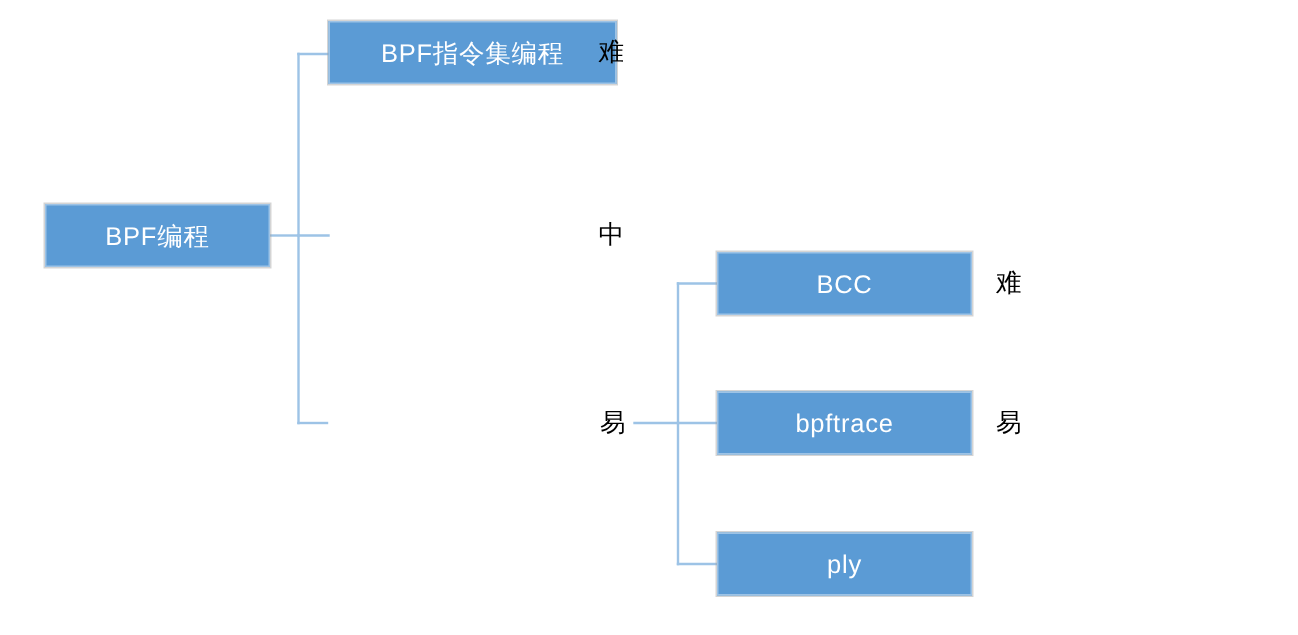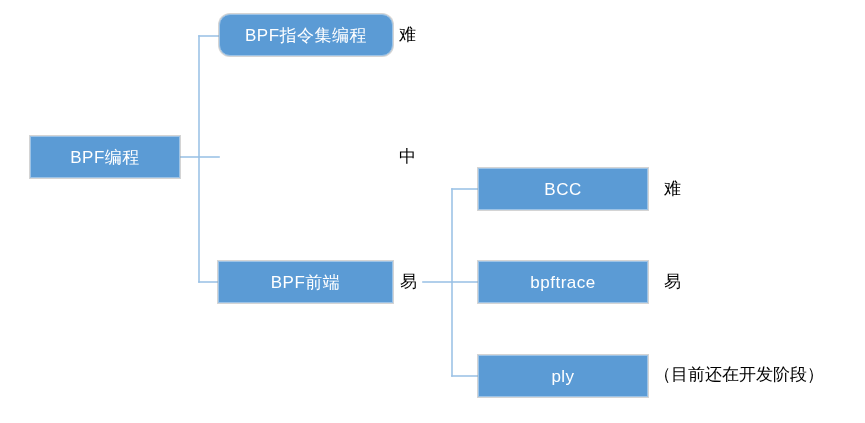--- a/index.html
+++ b/index.html
@@ -53,21 +53,21 @@
   .note {
     position: absolute;
     color: #000000;
     font-size: 17px;
     line-height: 1;
     white-space: nowrap;
   }
 
   
   #node-root        { left: 30px;  top: 136px; width: 150px; height: 42px; }
-  #node-isa         { left: 219px; top: 14px;  width: 174px; height: 42px; border-radius: 11px; }
+  #node-isa         { left: 219px; top: 14px;  width: 192px; height: 42px; }
   #node-c           { left: 219px; top: 136px; width: 174px; height: 42px; }
   #node-frontend    { left: 218px; top: 261px; width: 175px; height: 42px; }
   #node-bcc         { left: 478px; top: 168px; width: 170px; height: 42px; }
   #node-bpftrace    { left: 478px; top: 261px; width: 170px; height: 42px; }
   #node-ply         { left: 478px; top: 355px; width: 170px; height: 42px; }
 
   
   #diff-isa       { left: 399px; top: 26px; }
   #diff-c         { left: 399px; top: 148px; }
   #diff-frontend  { left: 400px; top: 273px; }
@@ -97,33 +97,31 @@
       <path d="M452 282 H478"></path>
       <path d="M452 376 H478"></path>
     </g>
   </svg>
 
   <div class="node" id="node-root">BPF编程</div>
 
   <div class="node" id="node-isa">BPF指令集编程</div>
 
 
-  <div class="node" id="node-frontend">BPF前端</div>
 
   <div class="node" id="node-bcc">BCC</div>
 
   <div class="node" id="node-ply">ply</div>
 
   <div class="node" id="node-bpftrace">bpftrace</div>
 
   <div class="difficulty" id="diff-isa">难</div>
 
   <div class="difficulty" id="diff-c">中</div>
 
   <div class="difficulty" id="diff-frontend">易</div>
 
   <div class="difficulty" id="diff-bcc">难</div>
 
   <div class="difficulty" id="diff-bpftrace">易</div>
 
-  <div class="note" id="note-ply">（目前还在开发阶段）</div>
 
 </div>
 
 </body></html>

